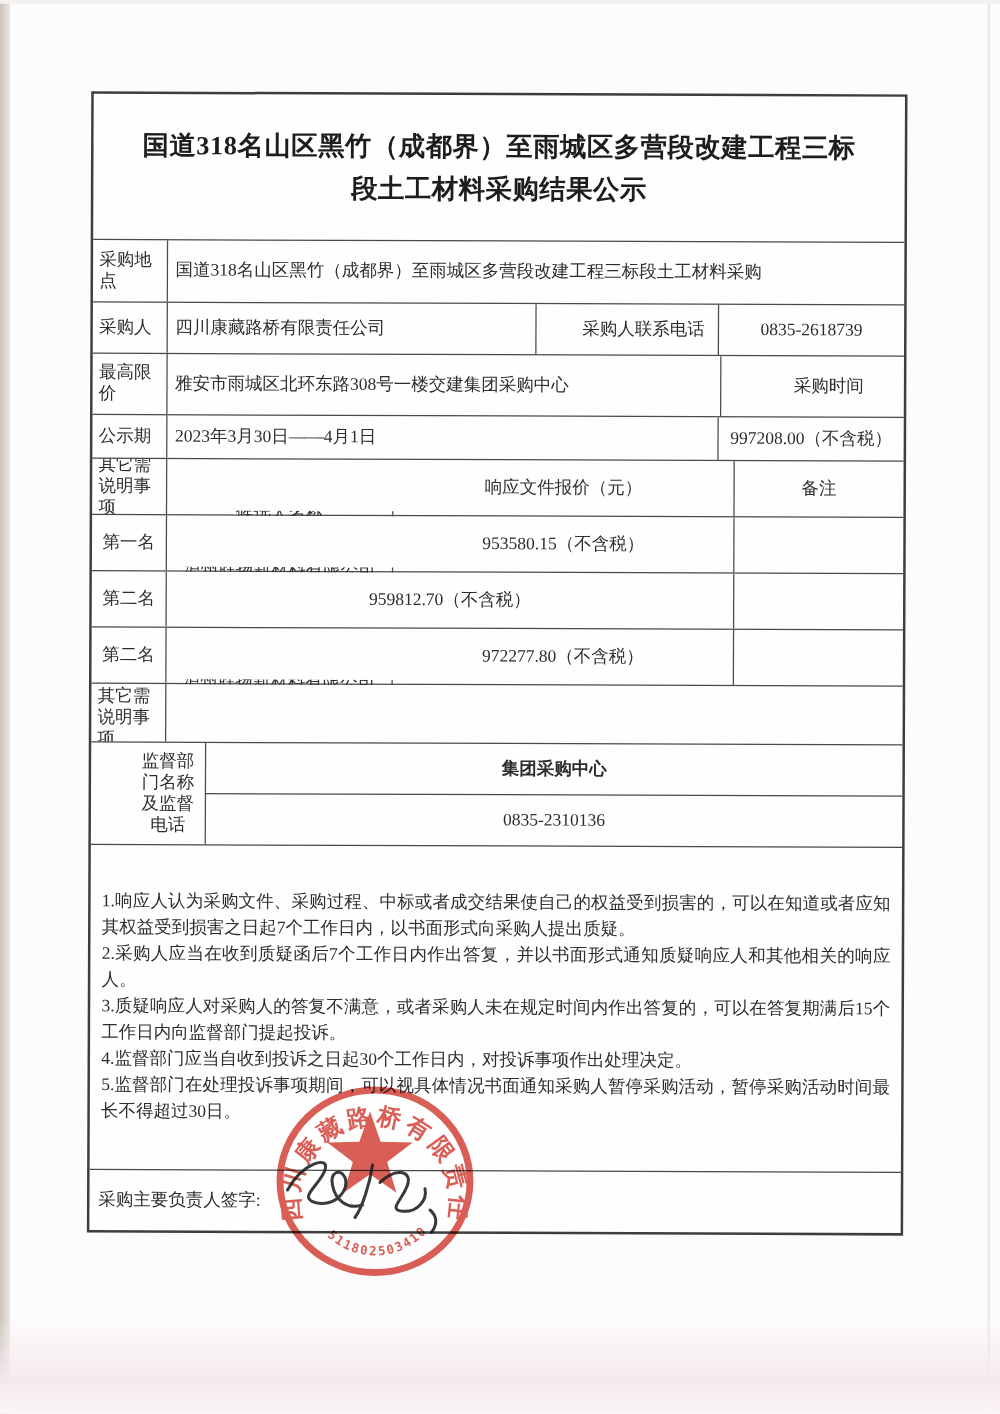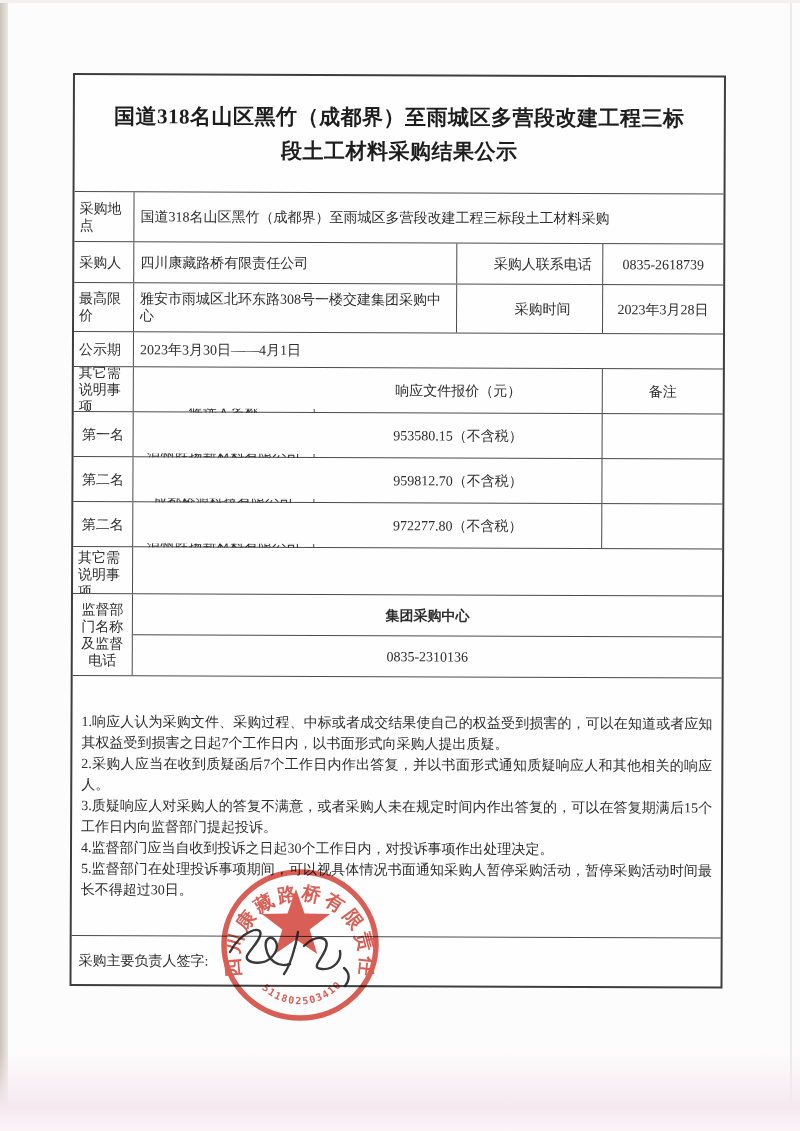--- a/index.html
+++ b/index.html
@@ -24,38 +24,38 @@
     font-size:14px;line-height:17px;
   }
   .row{display:flex;border-bottom:1.5px solid #4a4a4a;box-sizing:border-box;}
   .row:last-child{border-bottom:none;}
   .cell{display:flex;align-items:center;box-sizing:border-box;
     border-right:1.5px solid #4a4a4a;padding:2px 6px;overflow:hidden;}
   .cell:last-child{border-right:none;}
   .c-label{width:60px;flex:none;padding:2px 5px;}
   .c-flex{flex:1;}
   .c-l2{width:120px;flex:none;justify-content:center;text-align:right;margin-left:26px;}
-  .c-v2{width:120px;flex:none;justify-content:center;text-align:center;}
+  .c-v2{width:148px;flex:none;justify-content:center;text-align:center;}
   .c-name{width:181px;flex:none;justify-content:center;text-align:center;margin-top:41px;}
-  .c-remark{width:120px;flex:none;}
+  .c-remark{width:135px;flex:none;}
   .center{justify-content:center;text-align:center;}
   .r-title{height:117px;display:flex;align-items:center;justify-content:center;
     border-bottom:1.5px solid #4a4a4a;box-sizing:border-box;}
   .title-text{font-weight:700;font-size:21px;line-height:34px;text-align:center;
     color:#1d1d1d;padding:0 30px;letter-spacing:.5px;}
   .h50{height:50px}.h41{height:41px}.h49{height:49px}.h35{height:35px}
   .h45{height:45px}.h47{height:47px}.h82{height:82px}.h260{height:260px}.h48{height:48px}
   .sup-right{flex:1;display:flex;flex-direction:column;}
   .sup-sub{flex:1;display:flex;align-items:center;justify-content:center;
     box-sizing:border-box;padding:2px 6px;}
   .sup-sub:first-child{border-bottom:1.5px solid #4a4a4a;}
   .obj-body{flex:1;display:flex;flex-direction:column;justify-content:center;
     padding:6px 9px;box-sizing:border-box;border-right:none;}
   .obj-body p{margin:0;line-height:21px;text-align:justify;}
-  .sup-label,.obj-label{justify-content:center;text-align:center;}
+  .sup-label,.obj-label{justify-content:center;text-align:center;margin-left:32px;}
   .sig-cell{flex:1;padding-left:7px;}
   .bold-dept{font-weight:700;}
   
   .seal{position:absolute;left:212px;top:864px;z-index:5;mix-blend-mode:multiply;
     pointer-events:none;}
   .signature{position:absolute;left:222px;top:918px;z-index:6;pointer-events:none;}
 </style>
 </head>
 <body>
 
@@ -79,44 +79,43 @@
     <div class="cell c-label">采购人</div>
     <div class="cell c-flex">四川康藏路桥有限责任公司</div>
     <div class="cell c-l2">采购人联系电话</div>
     <div class="cell c-v2">0835-2618739</div>
   </div>
 
   <div class="row h49">
     <div class="cell c-label">最高限价</div>
     <div class="cell c-flex">雅安市雨城区北环东路308号一楼交建集团采购中心</div>
     <div class="cell c-l2">采购时间</div>
-    <div class="cell c-v2">2023年3月28日</div>
   </div>
 
   <div class="row h35">
     <div class="cell c-label">公示期</div>
     <div class="cell c-flex">2023年3月30日——4月1日</div>
+    <div class="cell c-v2">997208.00（不含税）</div>
   </div>
 
   <div class="row h45">
     <div class="cell c-label">其它需说明事项</div>
     <div class="cell c-name">候选人名称</div>
     <div class="cell c-flex center">响应文件报价（元）</div>
     <div class="cell c-remark center">备注</div>
   </div>
 
   <div class="row h45">
     <div class="cell c-label center">第一名</div>
     <div class="cell c-name">泸州胜扬新材料有限公司</div>
     <div class="cell c-flex center">953580.15（不含税）</div>
     <div class="cell c-remark"></div>
   </div>
   <div class="row h45">
     <div class="cell c-label center">第二名</div>
-    <div class="cell c-name">成都桥源科技有限公司</div>
     <div class="cell c-flex center">959812.70（不含税）</div>
     <div class="cell c-remark"></div>
   </div>
   <div class="row h45">
     <div class="cell c-label center">第二名</div>
     <div class="cell c-name">泸州胜扬新材料有限公司</div>
     <div class="cell c-flex center">972277.80（不含税）</div>
     <div class="cell c-remark"></div>
   </div>
 

